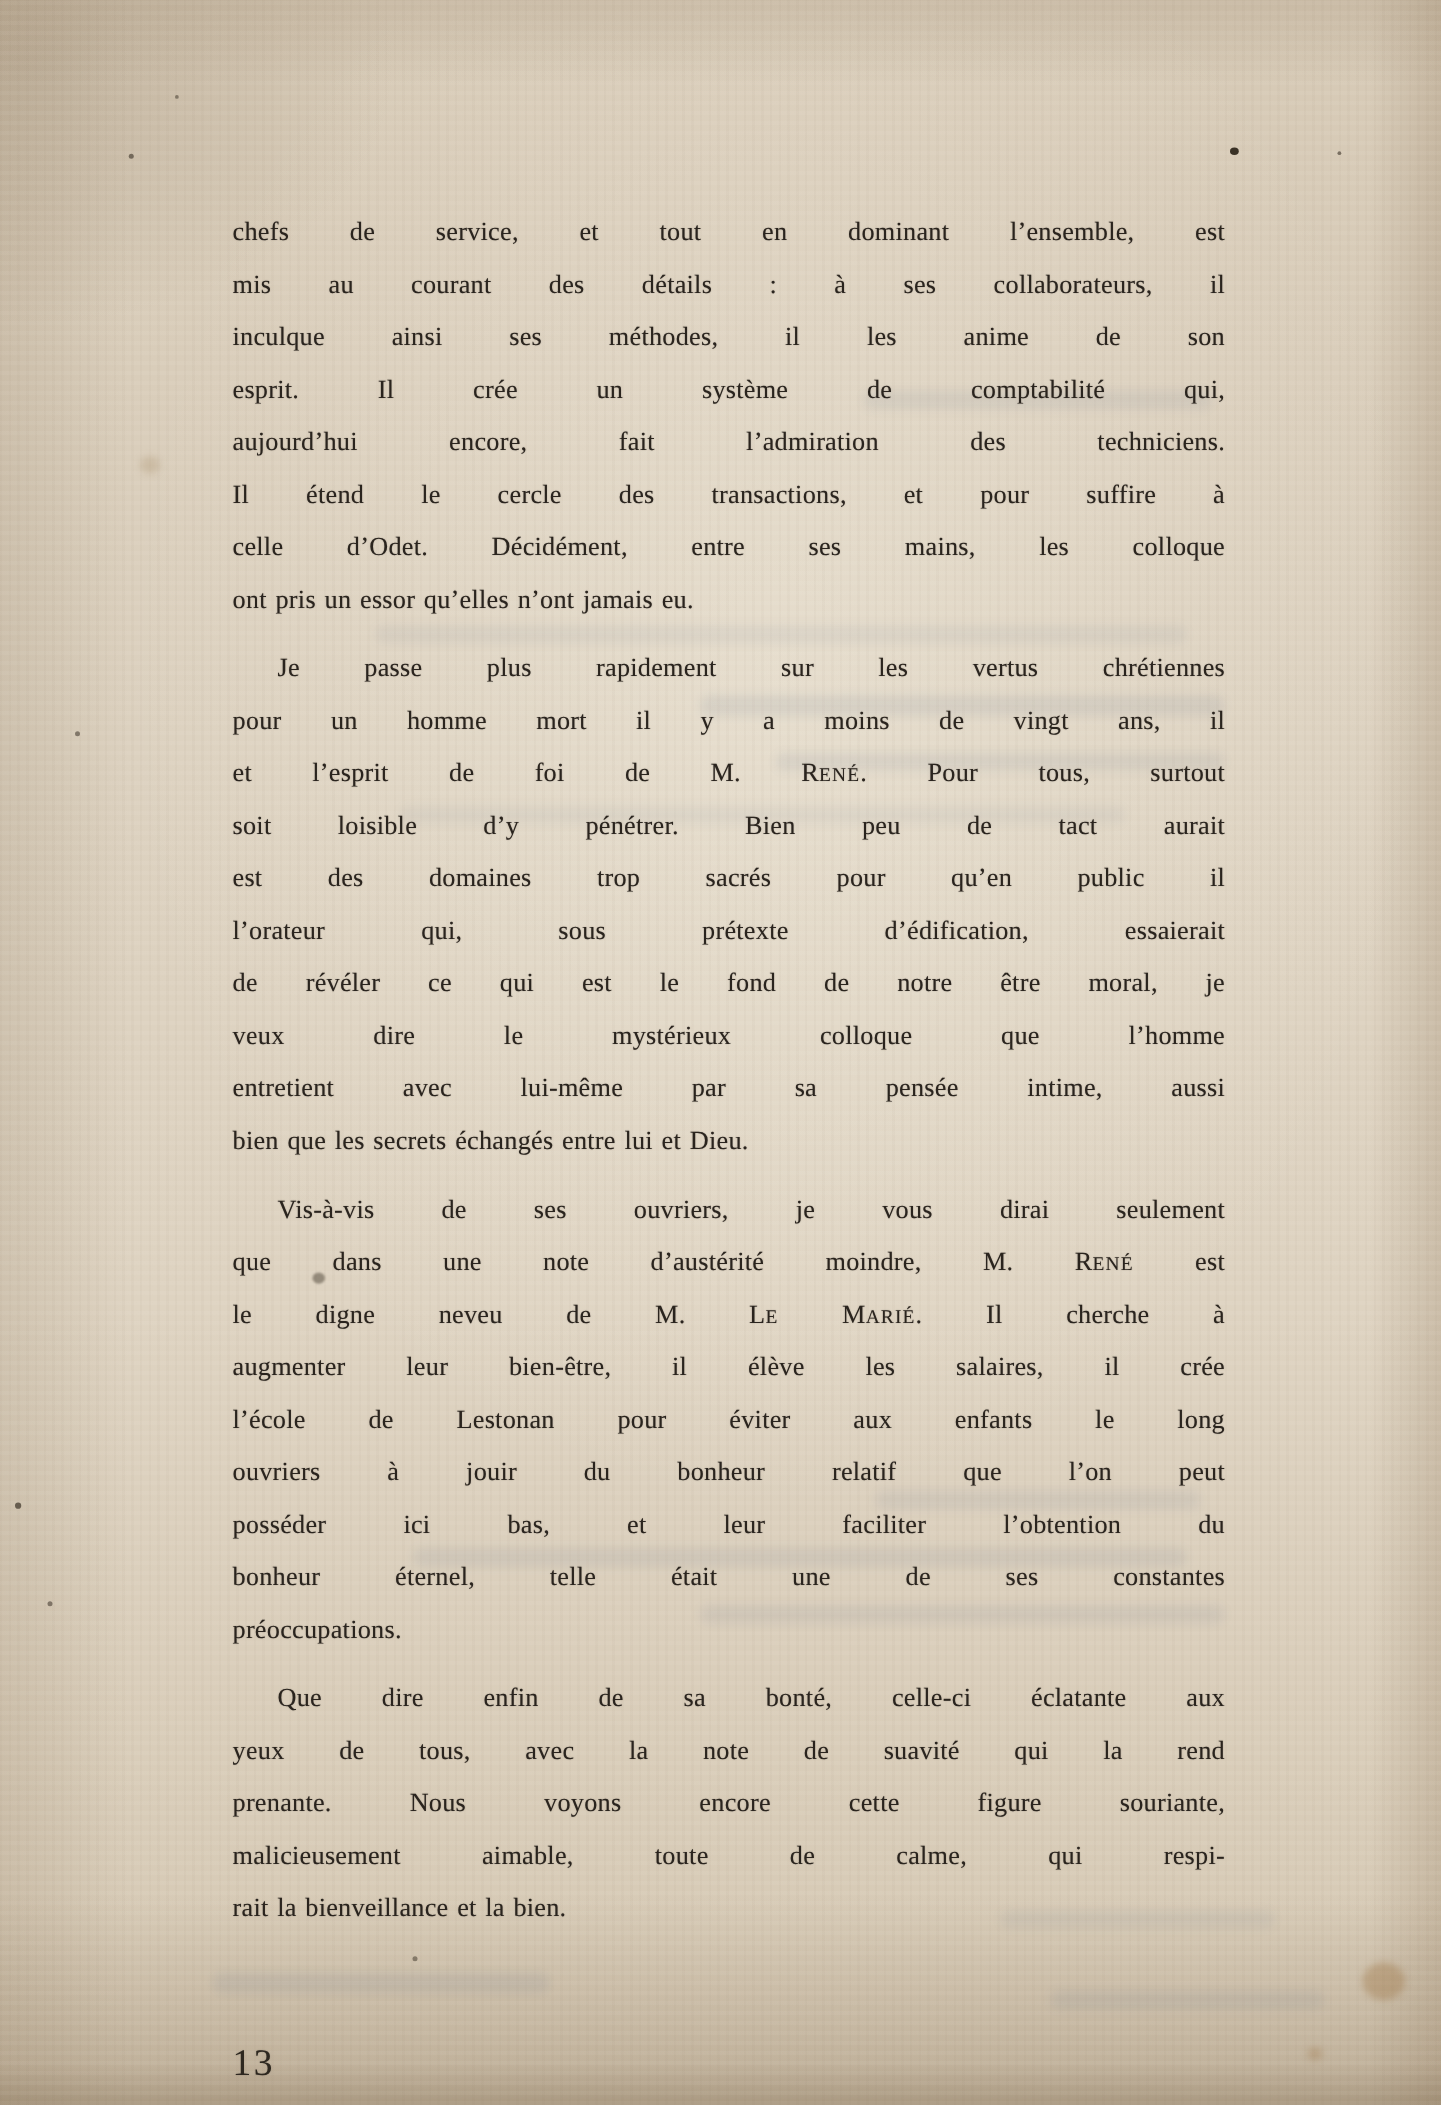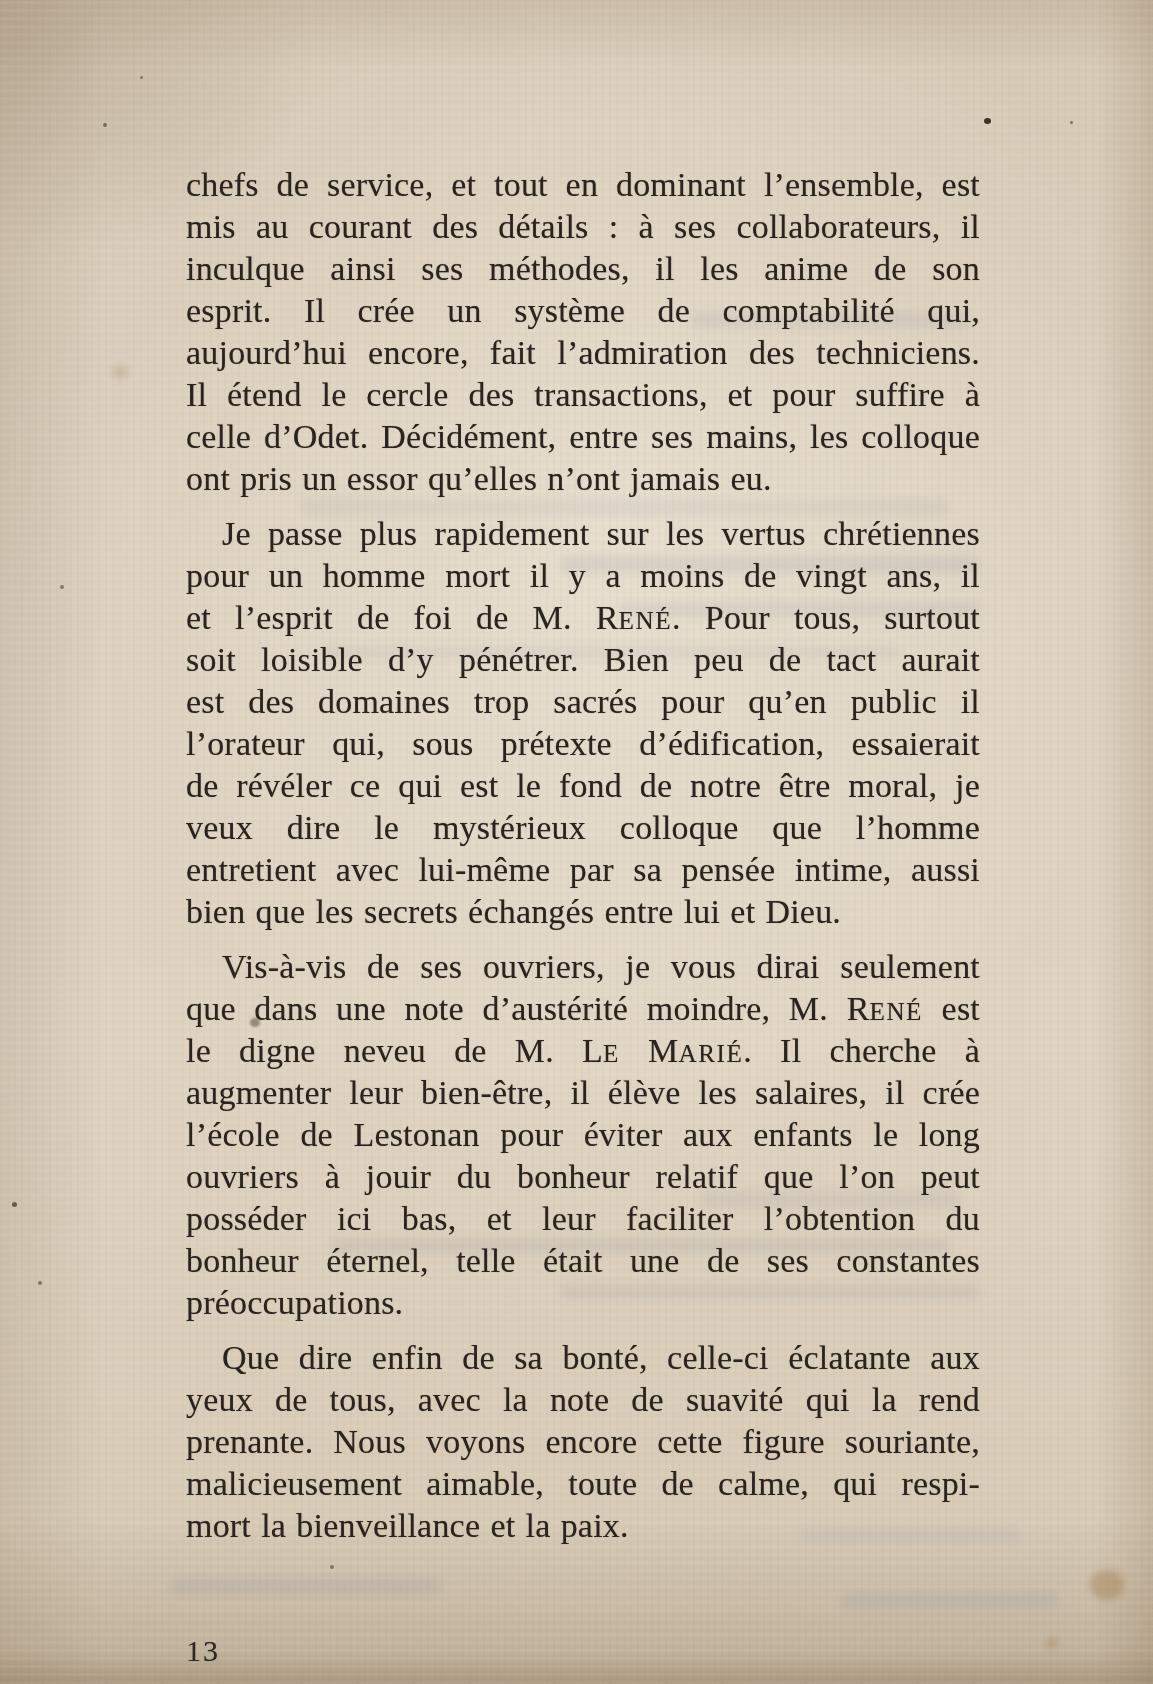--- a/index.html
+++ b/index.html
@@ -37,21 +37,21 @@
       repeating-linear-gradient(0deg, rgba(255,255,250,0.05) 0 3px, rgba(0,0,0,0) 3px 8px);
     pointer-events: none;
   }
 
   
   .text-block {
     position: absolute;
     left: 186px; top: 164px;
     width: 794px;
     color: #2a241e;
-    font-size: 34px;
+    font-size: 21px;
     letter-spacing: 0.2px;
     word-spacing: 1.5px;
     text-shadow: 0 0 1px rgba(42,36,30,0.4);
   }
   .para { margin: 0; }
   .para + .para { margin-top: 13px; }
   .line {
     display: block;
     height: 42px;
     line-height: 42px;
@@ -179,18 +179,18 @@
         <div class="line">ouvriers à jouir du bonheur relatif que l’on peut</div>
         <div class="line">posséder ici bas, et leur faciliter l’obtention du</div>
         <div class="line">bonheur éternel, telle était une de ses constantes</div>
         <div class="line no-just">préoccupations.</div>
       </div>
       <div class="para indent">
         <div class="line">Que dire enfin de sa bonté, celle-ci éclatante aux</div>
         <div class="line">yeux de tous, avec la note de suavité qui la rend</div>
         <div class="line">prenante. Nous voyons encore cette figure souriante,</div>
         <div class="line">malicieusement aimable, toute de calme, qui respi-</div>
-        <div class="line no-just">mort la bienveillance et la paix.</div>
+        <div class="line no-just">rait la bienveillance et la bien.</div>
       </div>
     </main>
 
   <div class="page-number">13</div>
 </div>
 
 </body></html>

